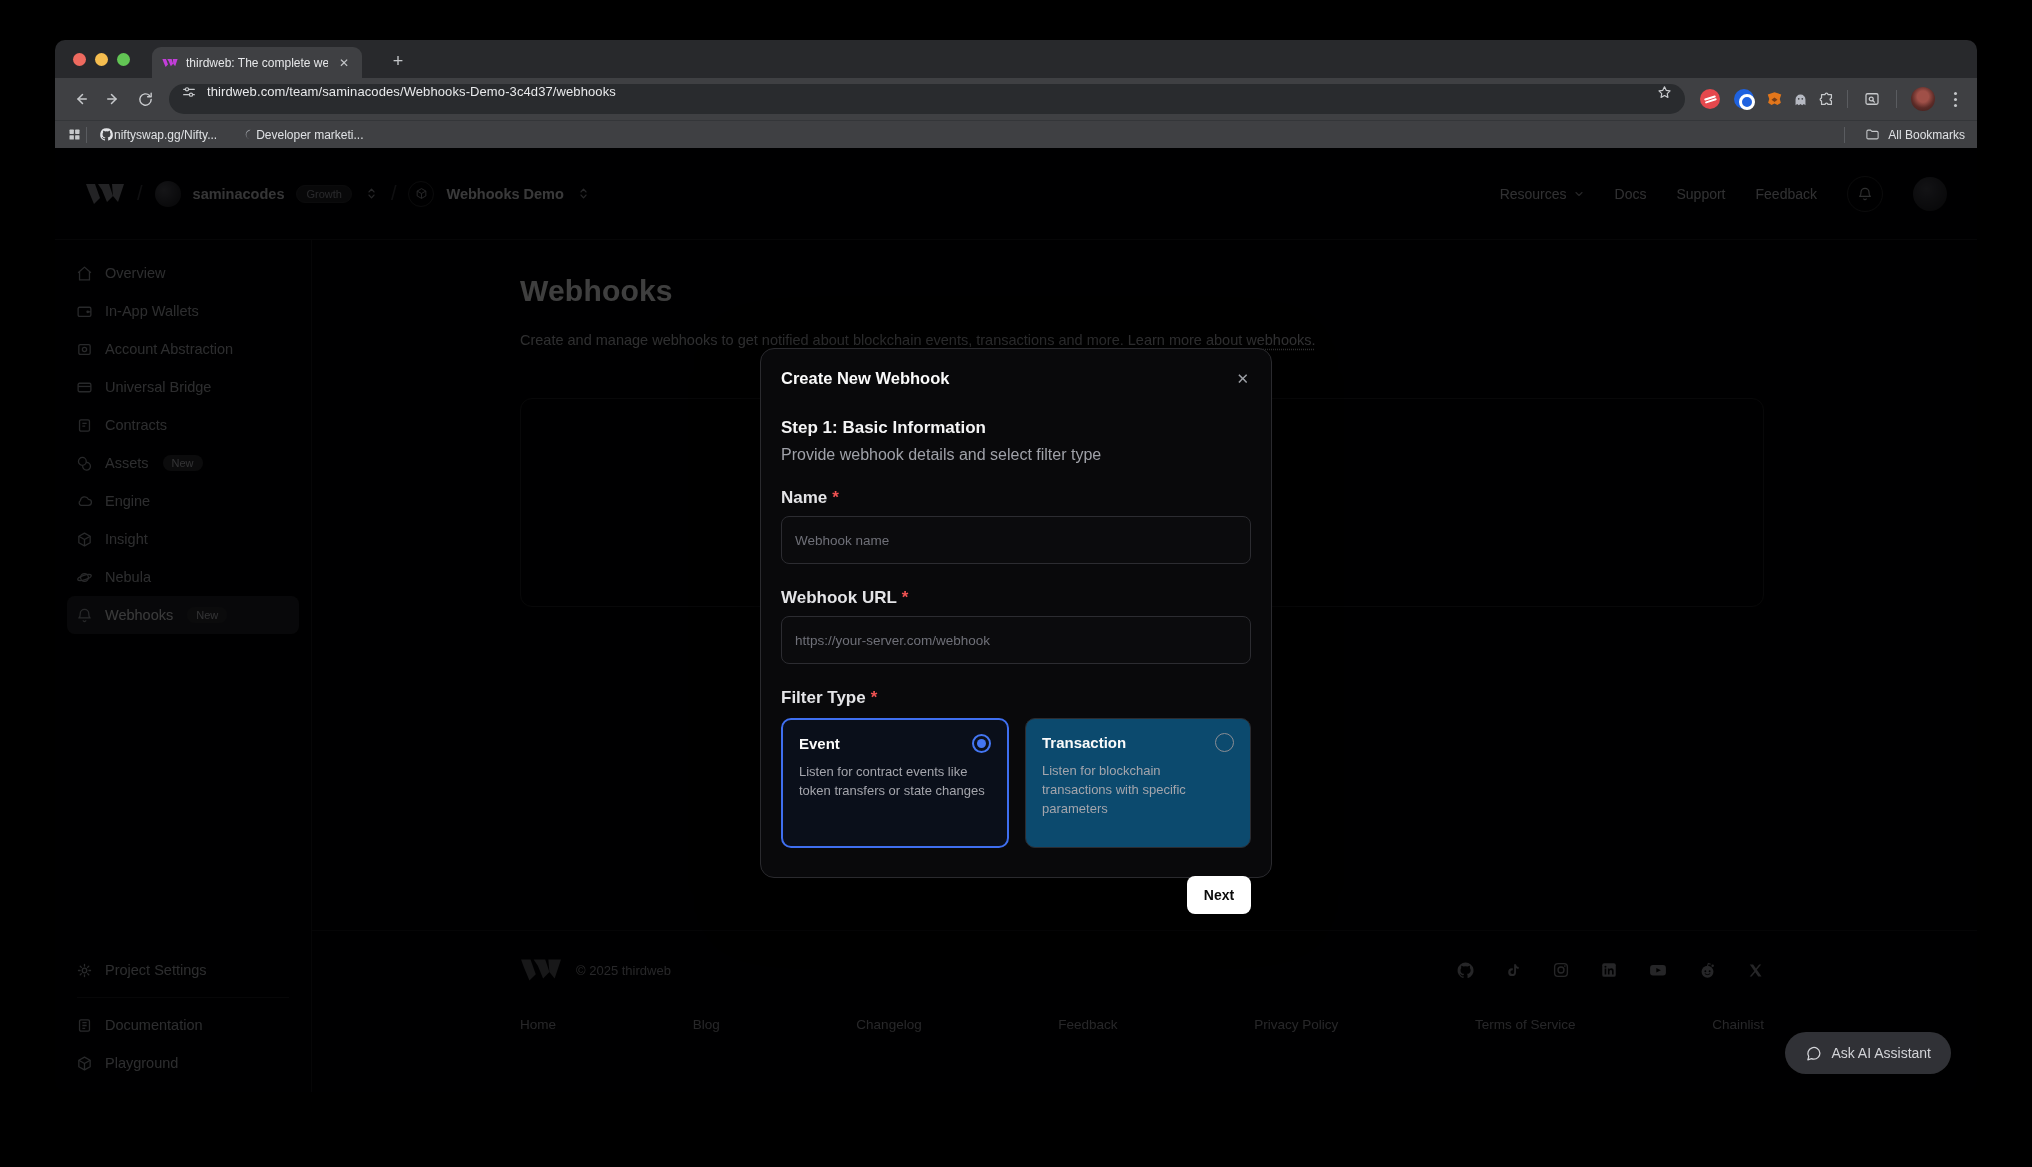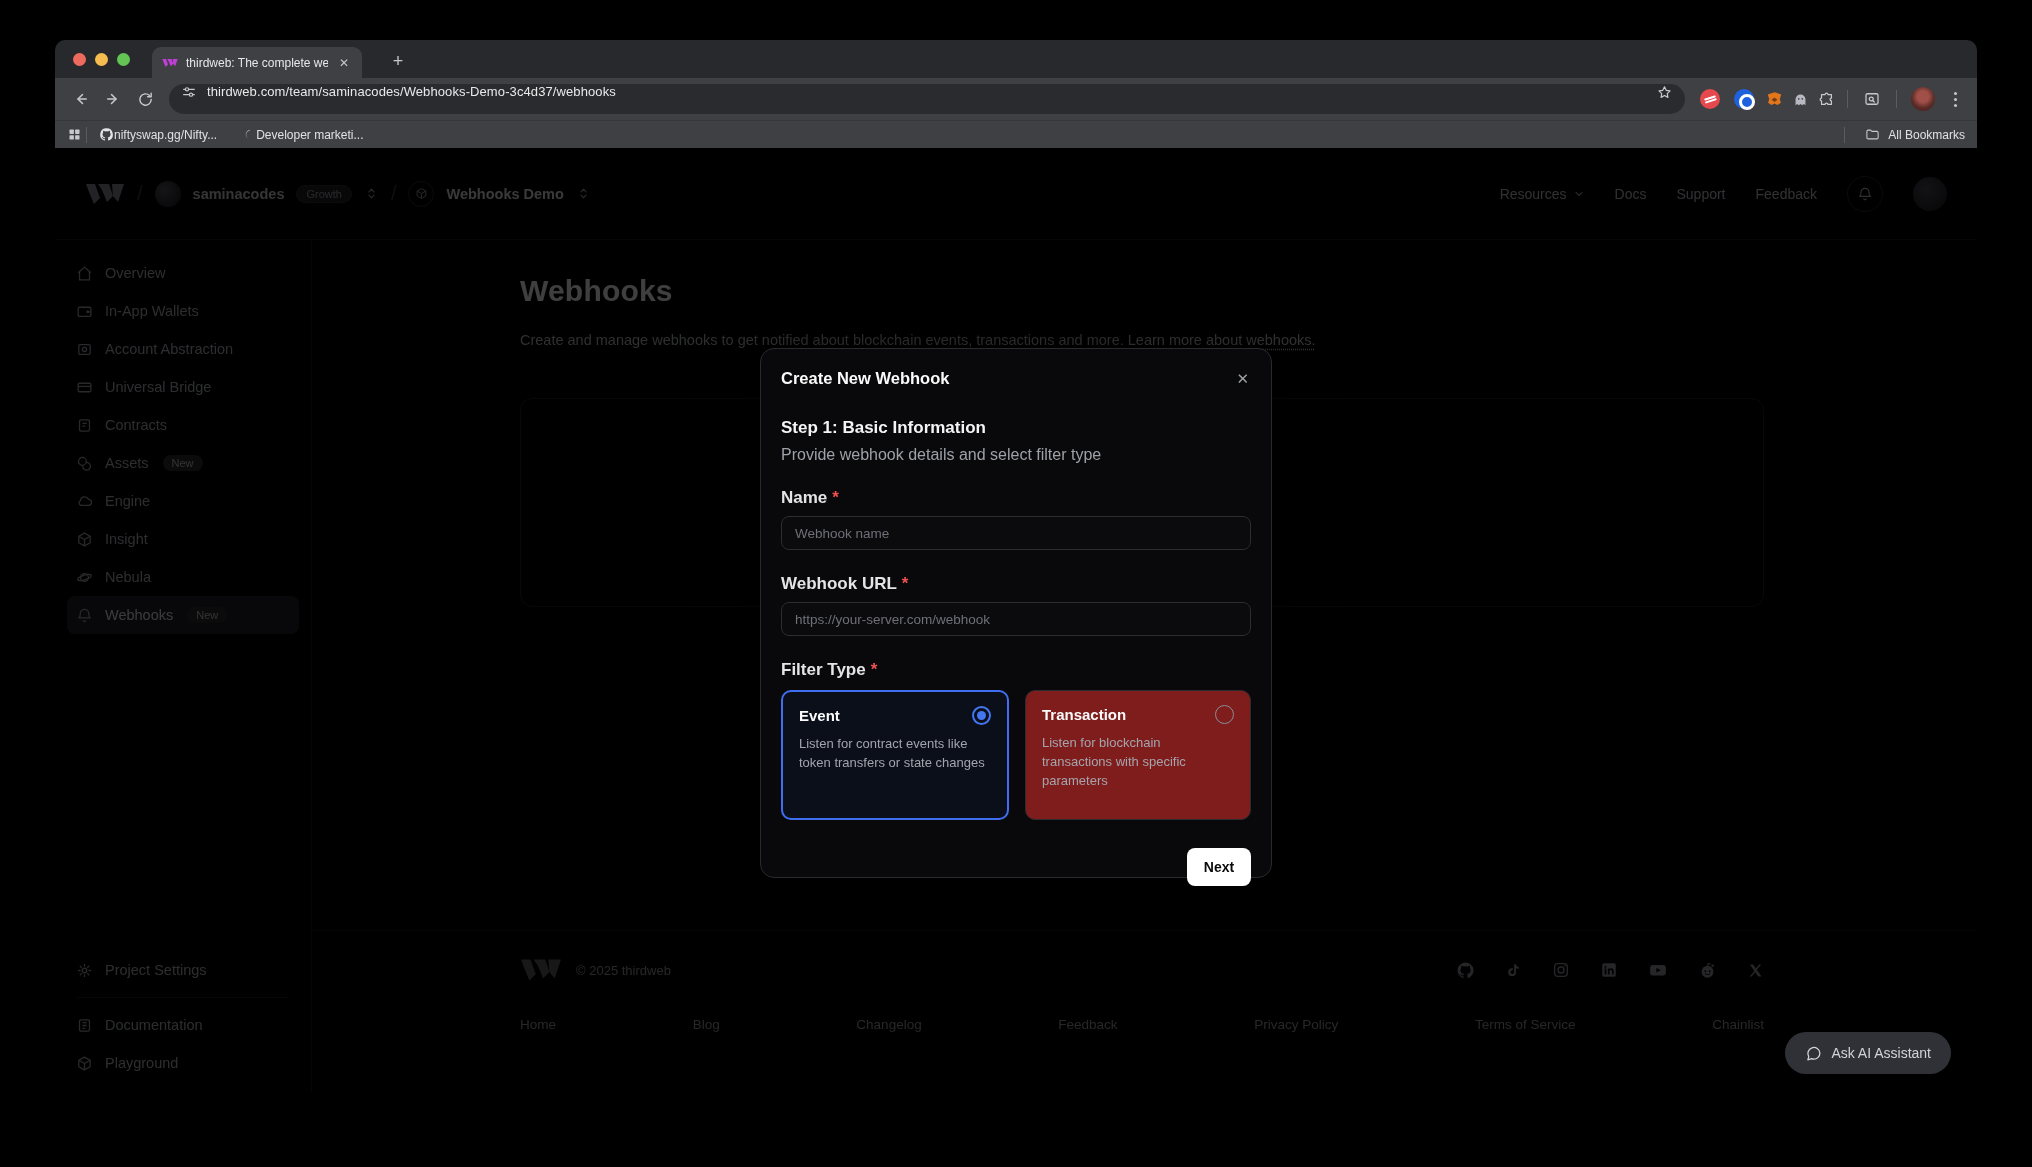--- a/index.html
+++ b/index.html
@@ -84,26 +84,26 @@
 
   
   .modal { position:absolute; left:50%; transform:translateX(-50%); top:308px; width:512px; height:530px; background:#09090b; border:1px solid #2a2a2e; border-radius:14px; z-index:10; padding:20px; box-shadow:0 20px 60px rgba(0,0,0,.6); }
   .modal-head { display:flex; align-items:flex-start; }
   .modal-title { font-size:16.5px; font-weight:600; color:#fafafa; }
   .modal-close { margin-left:auto; color:#9da0a6; font-size:15px; line-height:1; padding:2px; }
   .step-title { margin-top:30px; font-size:17px; font-weight:600; color:#f4f4f5; }
   .step-sub { margin-top:8px; font-size:16px; color:#9fa1a8; }
   .fld-label { margin-top:24px; font-size:17px; font-weight:600; color:#e4e4e7; display:flex; gap:5px; }
   .req { color:#f05252; }
-  .fld-input { margin-top:8px; width:100%; height:34px; background:#0b0b0d; border:1px solid #2c2c31; border-radius:8px; padding:0 13px; font-size:13.5px; color:#e4e4e7; font-family:"Liberation Sans", sans-serif; outline:none; }
+  .fld-input { margin-top:8px; width:100%; height:48px; background:#0b0b0d; border:1px solid #2c2c31; border-radius:8px; padding:0 13px; font-size:13.5px; color:#e4e4e7; font-family:"Liberation Sans", sans-serif; outline:none; }
   .fld-input::placeholder { color:#6f7078; }
   .cards { margin-top:10px; display:flex; gap:16px; }
   .fcard { flex:1; height:130px; border-radius:10px; padding:14px 16px; }
   .fcard.selected { border:2px solid #3f6ff0; background:#0a0f1a; }
-  .fcard.plain { border:1px solid #2c2c31; background:#7f1d1d; }
+  .fcard.plain { border:1px solid #2c2c31; background:#0c4a6e; }
   .fcard-top { display:flex; align-items:center; }
   .fcard-title { font-size:15px; font-weight:600; color:#fafafa; }
   .radio { margin-left:auto; width:19px; height:19px; border-radius:50%; flex:none; }
   .radio.on { border:2px solid #4476f2; display:flex; align-items:center; justify-content:center; }
   .radio.on::after { content:""; width:9px; height:9px; border-radius:50%; background:#4476f2; }
   .radio.off { border:1.5px solid #8a8d94; }
   .fcard-desc { margin-top:10px; font-size:13px; line-height:1.45; color:#a4a5ac; }
   .modal-actions { display:flex; justify-content:flex-end; margin-top:28px; }
   .next-btn { width:64px; height:38px; background:#fff; color:#0a0a0a; font-size:14px; font-weight:600; border:none; border-radius:8px; font-family:"Liberation Sans", sans-serif; }
 

